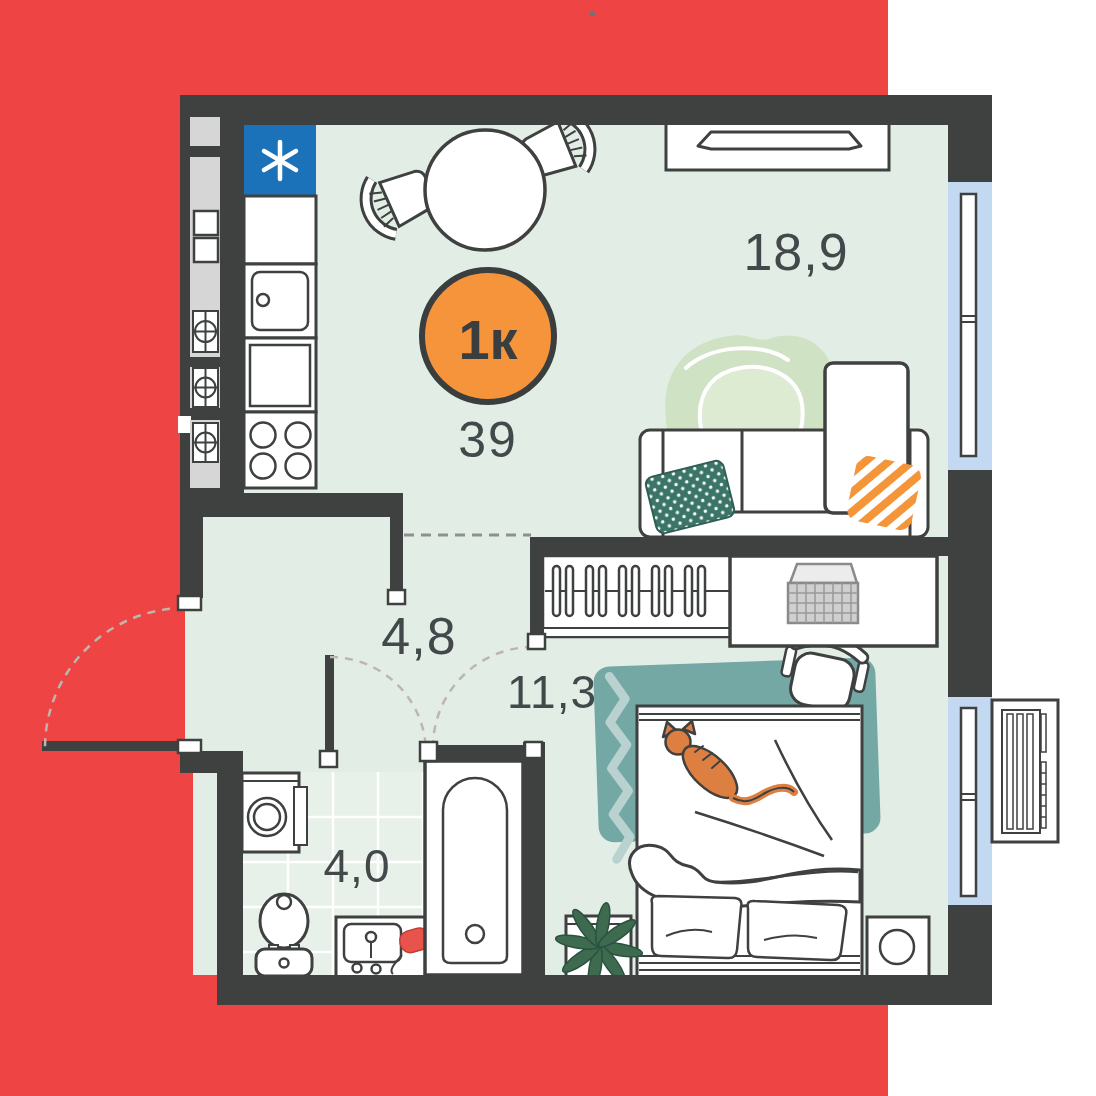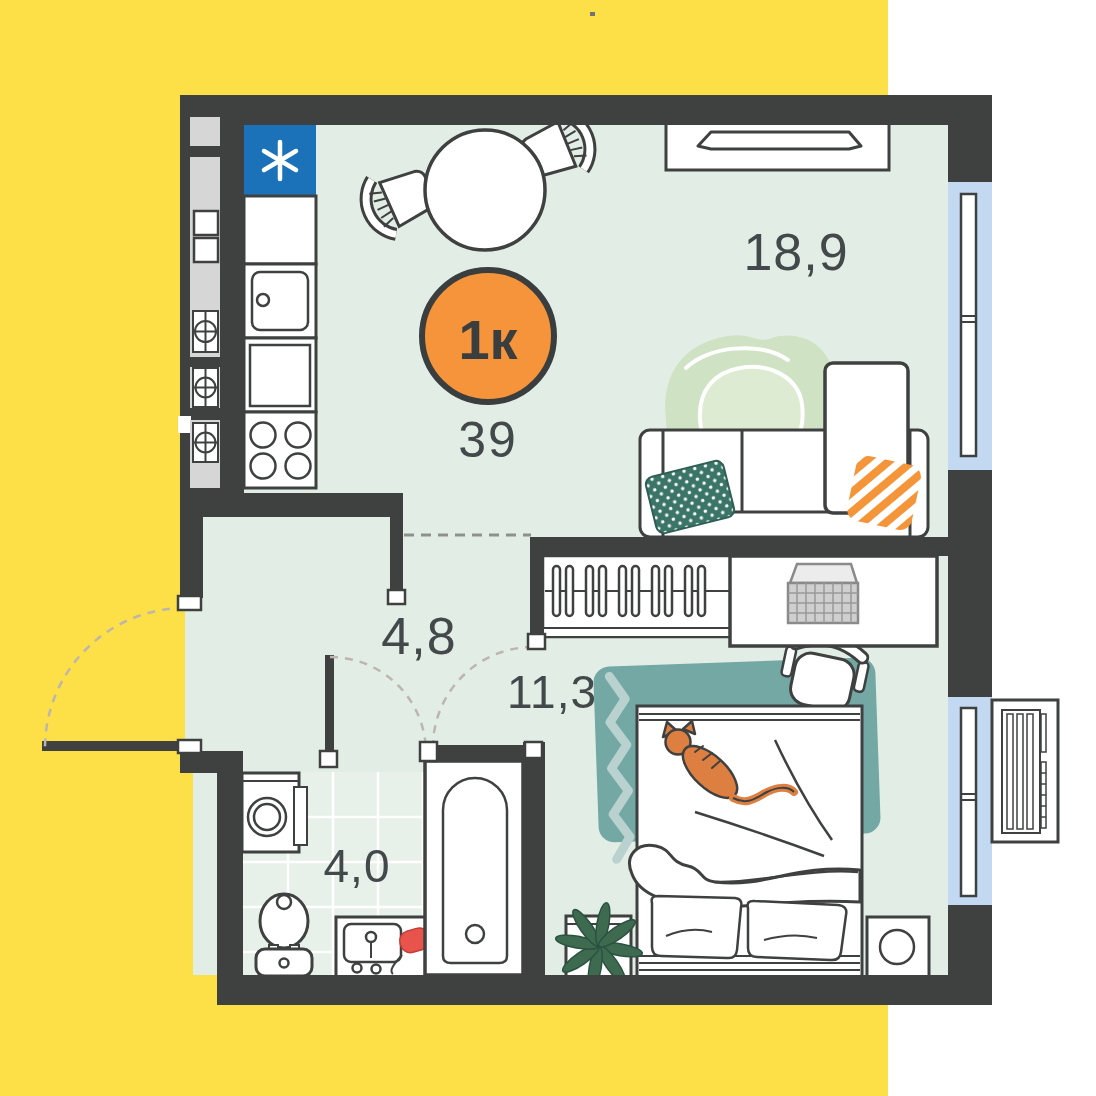--- a/index.html
+++ b/index.html
@@ -1,16 +1,16 @@
 <!DOCTYPE html>
 <html><head>
 <meta charset="utf-8">
 <style>
   html,body{margin:0;padding:0;background:#ffffff;}
-  .stage{width:888px;height:1096px;position:relative;background:#fde047;}
+  .stage{width:888px;height:1096px;position:relative;background:#ef4444;}
   svg{display:block;}
   text{font-family:"Liberation Sans", sans-serif; fill:#43484a;}
   .room-label{font-size:52px;letter-spacing:1px;}
   .room-label-sm{font-size:46px;letter-spacing:1px;}
   .area-total{font-size:50px;letter-spacing:2px;}
   .badge-label{font-size:56px;font-weight:bold;fill:#3a3e3f;}
 </style>
 </head>
 <body>
 

